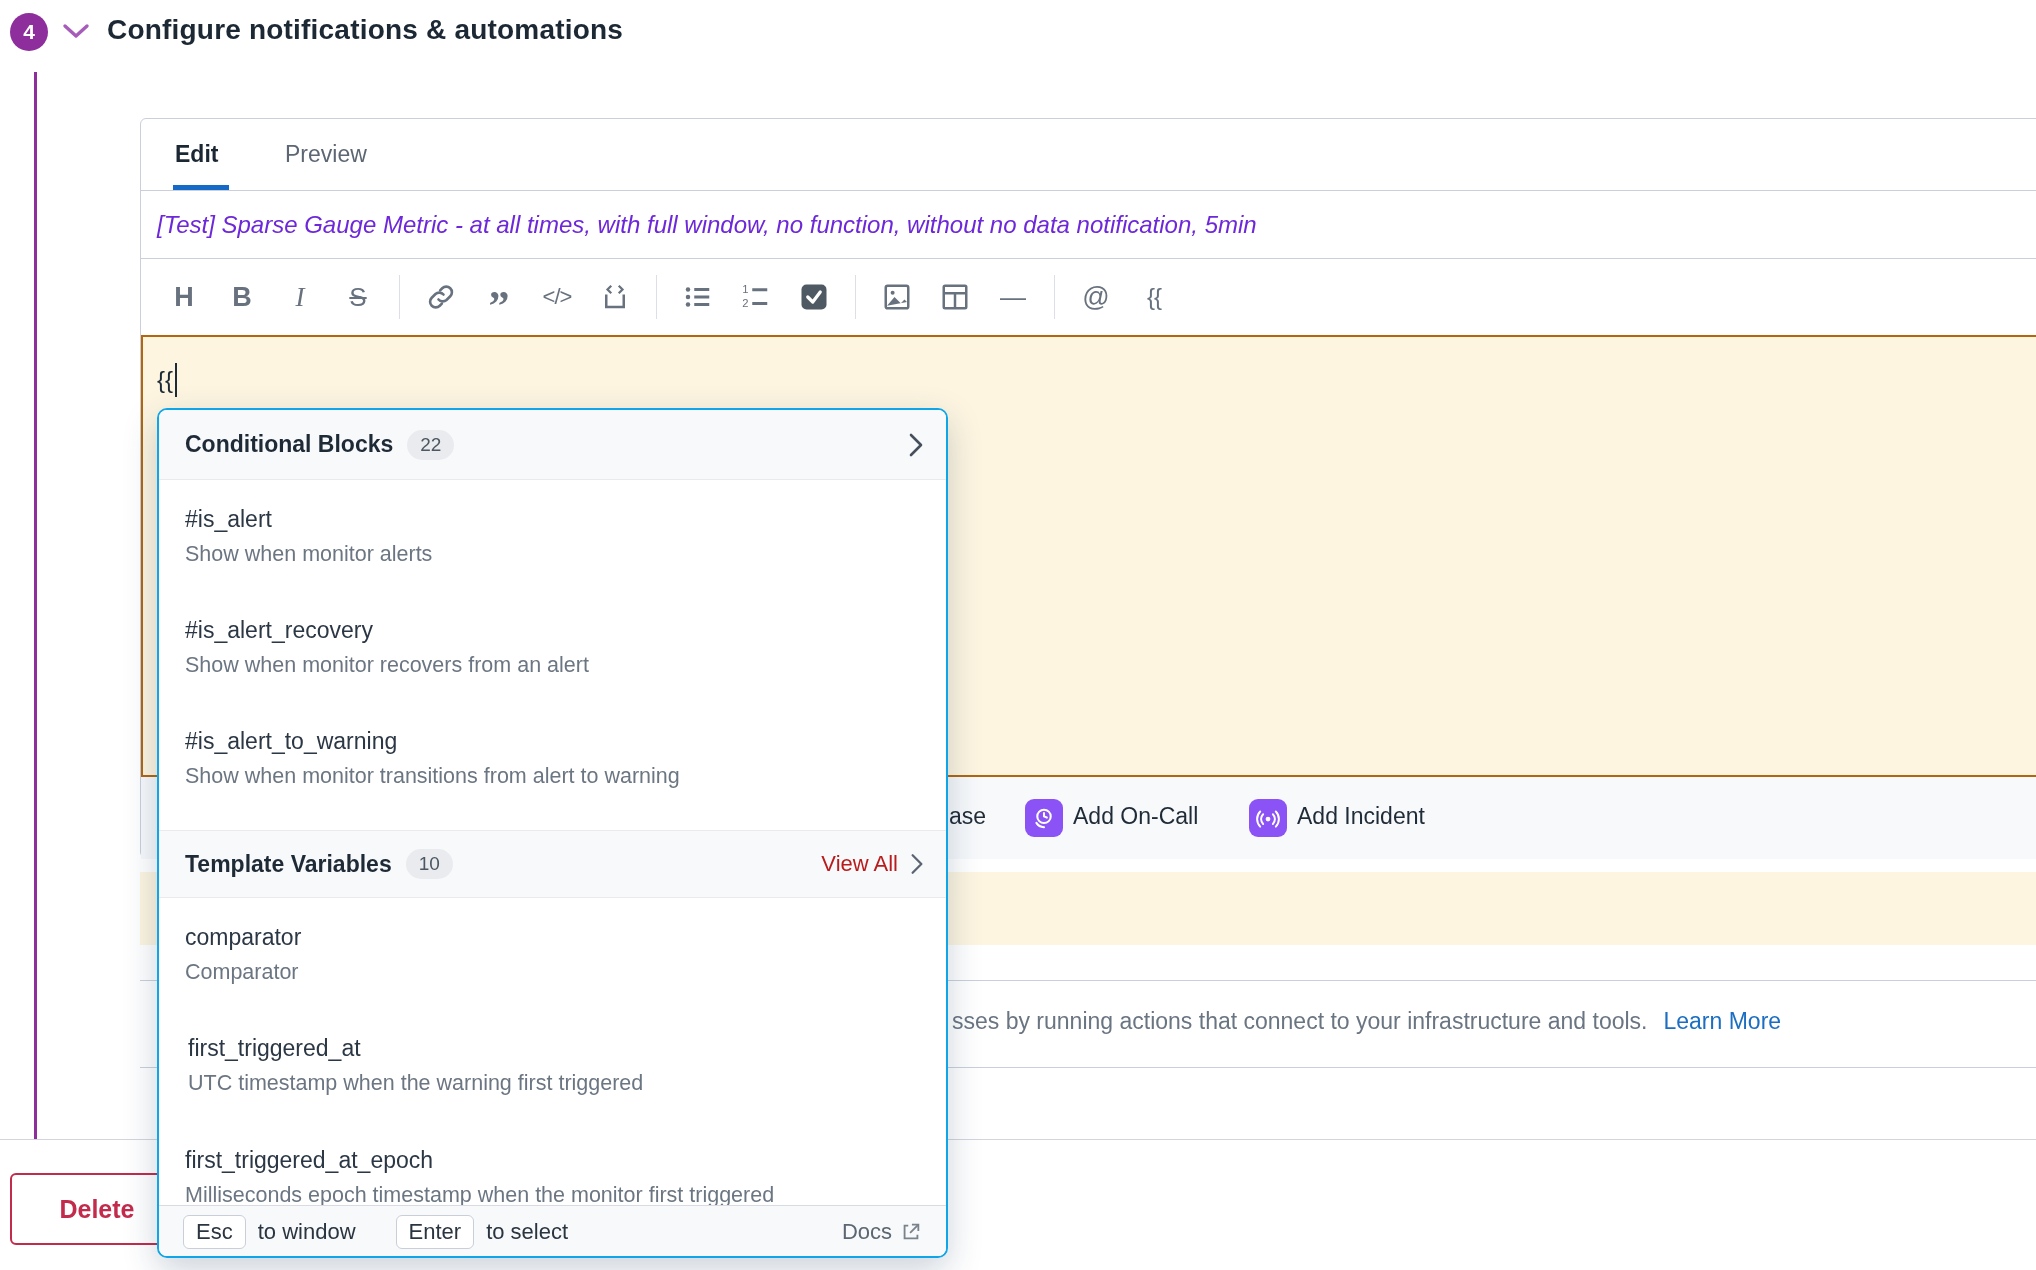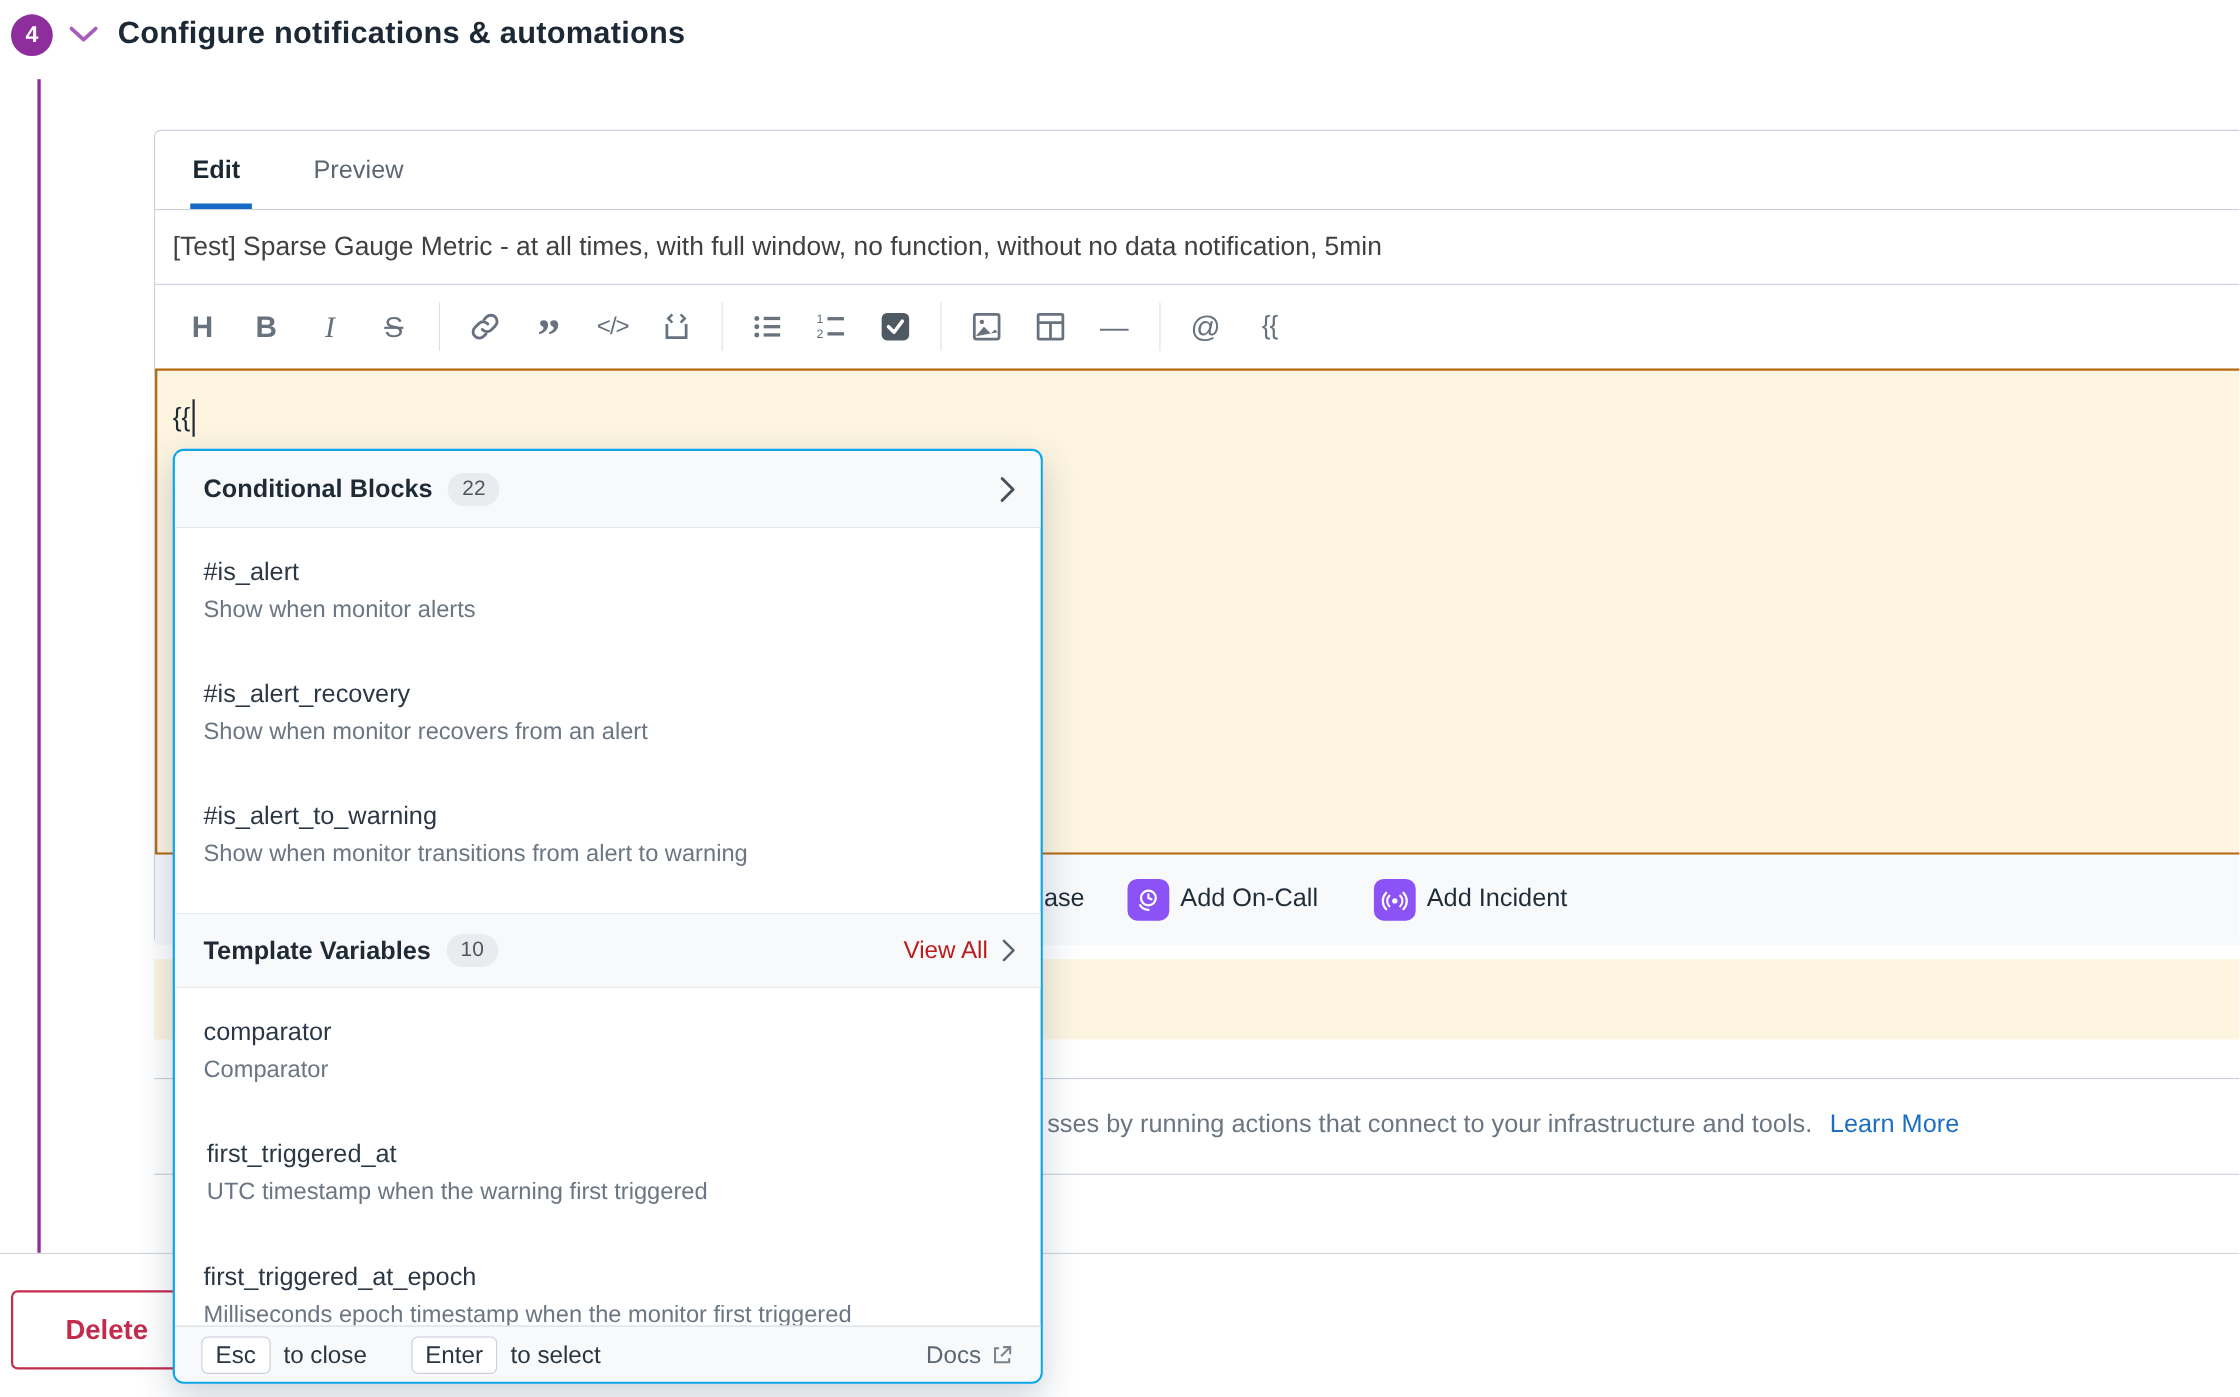--- a/index.html
+++ b/index.html
@@ -16,21 +16,21 @@
 
   
   .editor-card{left:140px;top:118px;width:1916px;height:740px;background:#fff;
                border:1px solid #cbcfdb;border-radius:6px 0 0 6px;box-sizing:border-box;}
   .row-tabs{left:0;top:0;right:0;height:71px;border-bottom:1px solid #cbcfdb;}
   .tab{top:0;height:70px;display:flex;align-items:center;font-size:23px;cursor:pointer;}
   .tab-edit{left:34px;color:#1b2733;font-weight:600;}
   .tab-preview{left:144px;color:#5c6773;font-weight:400;}
   .tab-underline{left:32px;top:66px;width:56px;height:5px;background:#1569c7;}
   .row-title{left:0;top:72px;right:0;height:67px;border-bottom:1px solid #cbcfdb;display:flex;align-items:center;}
-  .title-text{margin-left:16px;font-size:24px;color:#404040;white-space:nowrap;}
+  .title-text{margin-left:16px;font-size:24px;color:#6d28d9;white-space:nowrap;font-style:italic;}
   .row-toolbar{left:0;top:140px;right:0;height:76px;display:flex;align-items:center;padding-left:26px;gap:24px;}
   .tb-btn{min-width:34px;height:42px;display:flex;align-items:center;justify-content:center;
           color:#68727e;font-size:25px;cursor:pointer;}
   .tb-btn .g{line-height:1;}
   .tb-heading .g,.tb-bold .g{font-weight:700;font-size:27px;}
   .tb-italic .g{font-style:italic;font-family:"Liberation Serif",serif;font-size:27px;}
   .tb-strike .g{text-decoration:line-through;font-size:26px;}
   .tb-quote .g{font-family:"Liberation Serif",serif;font-weight:700;font-size:42px;line-height:.4;margin-top:18px;}
   .tb-code .g{font-size:22px;letter-spacing:-1px;}
   .tb-hr .g{font-size:26px;}
@@ -273,21 +273,21 @@
       <div class="dd-item-name">first_triggered_at</div>
       <div class="dd-item-desc">UTC timestamp when the warning first triggered</div>
     </div>
     <div class="abs dd-item" style="top:737px;">
       <div class="dd-item-name">first_triggered_at_epoch</div>
       <div class="dd-item-desc">Milliseconds epoch timestamp when the monitor first triggered</div>
     </div>
 
     <div class="abs dd-footer">
       <span class="kbd">Esc</span>
-      <span class="dd-footer-text mr28">to close</span>
+      <span class="dd-footer-text mr28">to window</span>
       <span class="kbd">Enter</span>
       <span class="dd-footer-text">to select</span>
       <span class="dd-spacer"></span>
       <span class="docs">
         <span>Docs</span>
         <svg width="22" height="22" viewBox="0 0 24 24" fill="none" stroke="#7a828c" stroke-width="2">
             <path d="M9 5H5v14h14v-4"></path>
             <path d="M13 4h7v7"></path>
             <line x1="20" y1="4" x2="11" y2="13"></line>
           </svg>

